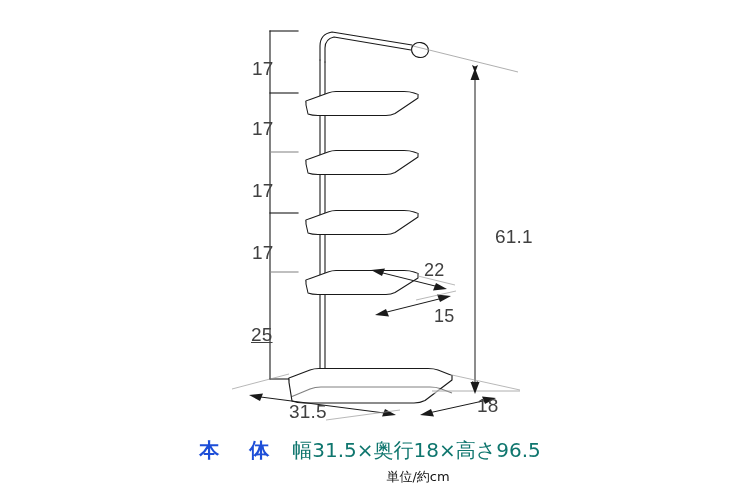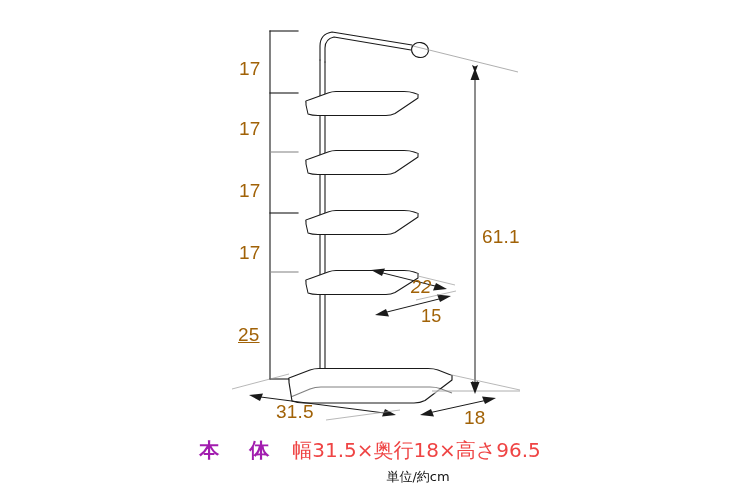--- a/index.html
+++ b/index.html
@@ -24,48 +24,49 @@
     position: absolute;
     left: 0;
     top: 0;
     width: 740px;
     height: 500px;
   }
   .dim-num {
     position: absolute;
     font-family: "Liberation Sans", "DejaVu Sans", sans-serif;
     font-size: 19px;
-    color: #a16207;
+    color: #404040;
     letter-spacing: 0.2px;
     white-space: nowrap;
     line-height: 1;
+    margin-left: 13px;
   }
   .dim-num.sm {
     font-size: 18px;
   }
   .caption {
     position: absolute;
     left: 0;
     top: 437px;
     width: 740px;
     text-align: center;
     white-space: nowrap;
   }
   .cap-title {
     font-family: Liberation Sans, sans-serif;
     font-size: 20px;
     font-weight: bold;
-    color: #a21caf;
+    color: #1d4ed8;
     letter-spacing: 5px;
     margin-right: 18px;
   }
   .cap-body {
     font-family: "DejaVu Sans", sans-serif;
     font-size: 20px;
-    color: #ef4444;
+    color: #0f766e;
     letter-spacing: 0px;
   }
   .cap-unit {
     position: absolute;
     left: 0;
     top: 468px;
     width: 740px;
     text-align: center;
     padding-left: 96px;
     box-sizing: border-box;
@@ -170,24 +171,24 @@
   </svg>
 
   <div class="dim-num" style="left:239px; top:59px;">17</div>
   <div class="dim-num" style="left:239px; top:119px;">17</div>
   <div class="dim-num" style="left:239px; top:181px;">17</div>
   <div class="dim-num" style="left:239px; top:243px;">17</div>
   <div class="dim-num" style="left:238px; top:325px;text-decoration:underline;">25</div>
 
   <div class="dim-num" style="left:482px; top:227px;">61.1</div>
 
-  <div class="dim-num sm" style="left:411px; top:278px;font-style:italic;">22</div>
+  <div class="dim-num sm" style="left:411px; top:261px;">22</div>
   <div class="dim-num sm" style="left:421px; top:307px;text-align:center;">15</div>
 
   <div class="dim-num" style="left:276px; top:402px;text-align:center;">31.5</div>
-  <div class="dim-num" style="left:464px; top:408px;">18</div>
+  <div class="dim-num" style="left:464px; top:396px;">18</div>
 
   <div class="caption">
     <span class="cap-title">本　体</span><span class="cap-body">幅31.5×奥行18×高さ96.5</span>
   </div>
   <div class="cap-unit">単位/約cm</div>
 
 </div>
 
 </body></html>

